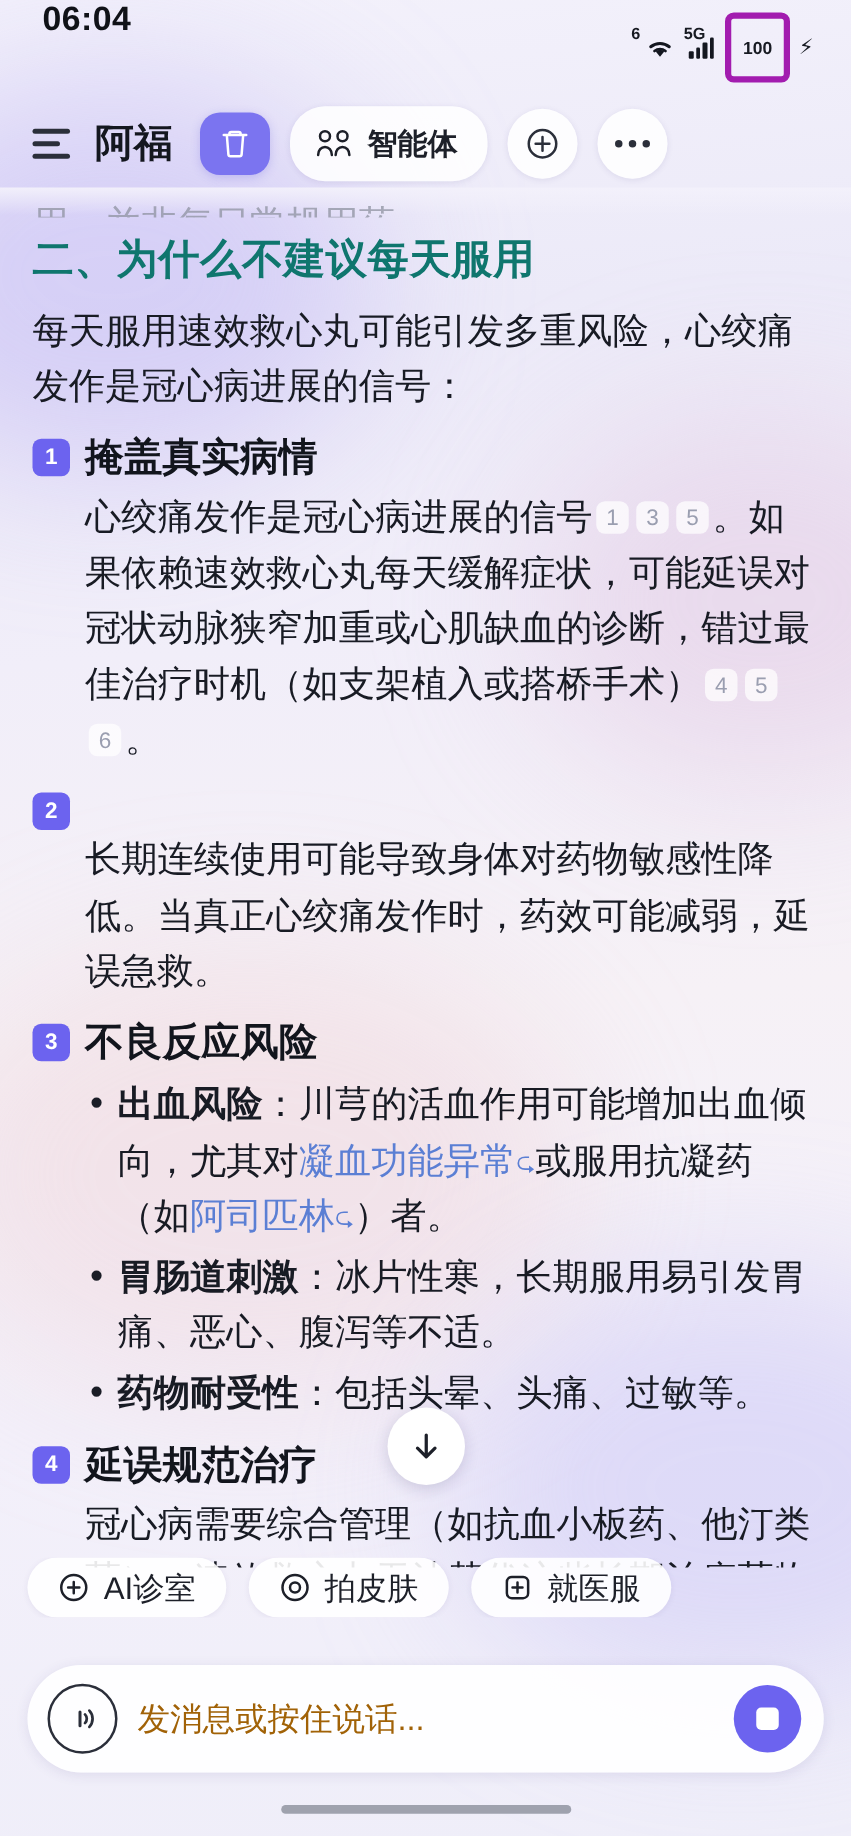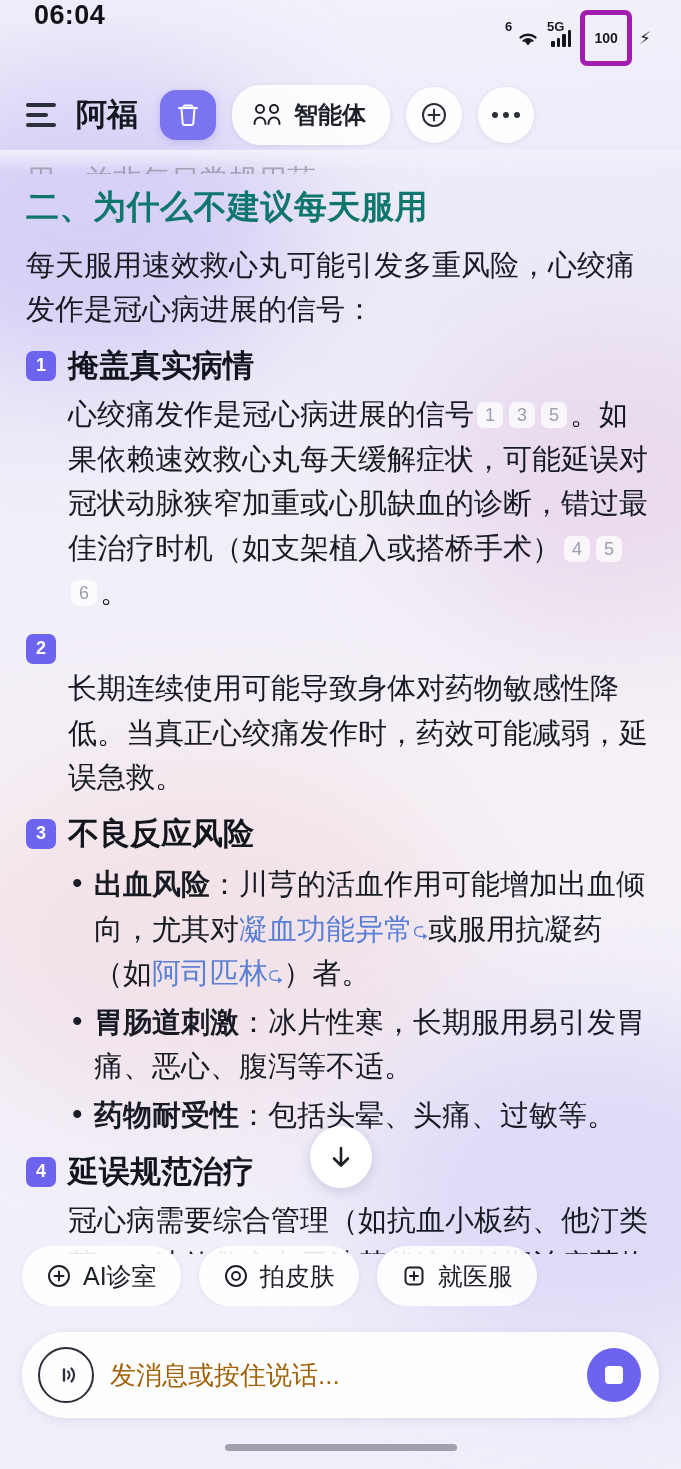--- a/index.html
+++ b/index.html
@@ -110,21 +110,21 @@
     width:62px; height:62px; border-radius:50%; background:#ffffff;
     box-shadow:0 3px 12px rgba(40,30,90,.16); display:flex; align-items:center; justify-content:center;
   }
 
   
   .chips {
     position:absolute; z-index:6; left:0; right:0; top:1246px;
     display:flex; gap:18px; padding-left:22px; overflow:hidden;
   }
   .chip {
-    flex:0 0 auto; height:60px; border-radius:30px; background:rgba(255,255,255,.9);
+    flex:0 0 auto; height:48px; border-radius:30px; background:rgba(255,255,255,.9);
     display:flex; align-items:center; gap:11px; padding:0 24px;
     font-size:25px; color:#1d2029; box-shadow:0 1px 5px rgba(60,50,120,.08);
   }
 
   
   .composer {
     position:absolute; z-index:6; left:22px; right:22px; top:1332px;
     height:86px; border-radius:43px; background:rgba(255,255,255,.92);
     display:flex; align-items:center; padding:0 18px 0 16px; gap:16px;
     box-shadow:0 2px 10px rgba(60,50,120,.10);

